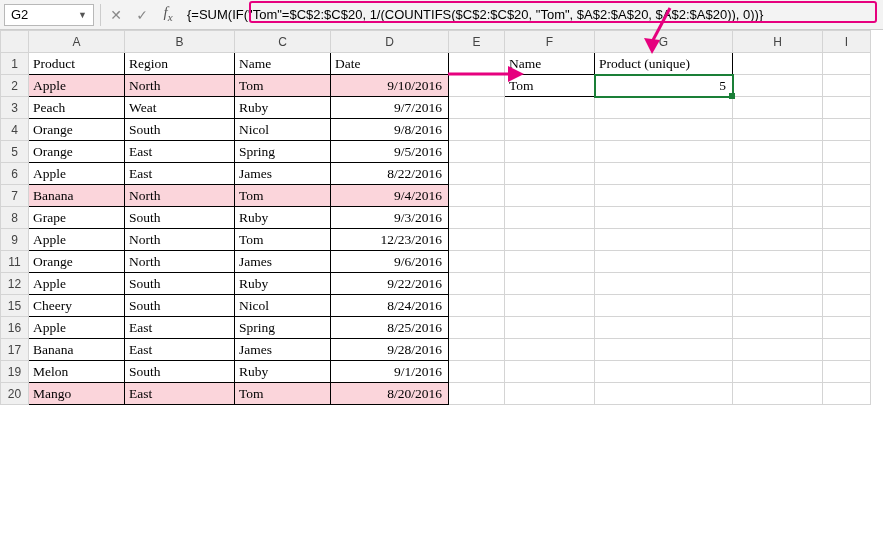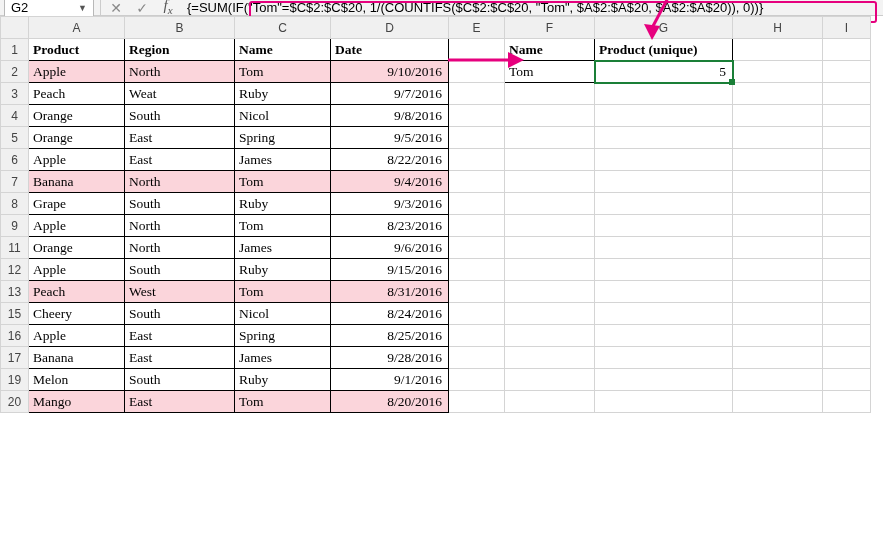--- a/index.html
+++ b/index.html
@@ -1,21 +1,21 @@
 <!DOCTYPE html>
 <html><head>
   <meta charset="utf-8">
   <style>
     * { box-sizing: border-box; margin: 0; padding: 0; }
     body { font-family: "Segoe UI", Arial, sans-serif; font-size: 14px; background: #fff; user-select: none; }
     
     .formula-bar {
       display: flex;
       align-items: center;
-      height: 16px;
+      height: 30px;
       border-bottom: 1px solid #ccc;
       background: #f3f3f3;
       position: relative;
     }
     .name-box {
       width: 90px;
       height: 22px;
       margin: 2px 4px;
       background: #fff;
       border: 1px solid #b8b8b8;
@@ -101,21 +101,21 @@
       background: #f0f0f0;
     }
     .grid th.rh {
       width: 28px;
       text-align: center;
     }
     .grid td.data {
       border: 1px solid #000;
     }
     .grid td.data.header {
-      font-weight: bold;
+      font-weight: normal;
     }
     .grid td.date {
       text-align: right;
       padding-right: 6px;
     }
     .grid td.num {
       text-align: right;
       padding-right: 6px;
     }
     .hl { background: #fbd5db !important; }
@@ -292,21 +292,21 @@
           <td></td>
           <td></td>
           <td></td>
           <td></td>
         </tr>
         <tr>
           <th class="rh">9</th>
           <td class="data">Apple</td>
           <td class="data">North</td>
           <td class="data">Tom</td>
-          <td class="data date">8/23/2016</td>
+          <td class="data date">12/23/2016</td>
           <td></td>
           <td></td>
           <td></td>
           <td></td>
           <td></td>
         </tr>
         <tr>
           <th class="rh">11</th>
           <td class="data">Orange</td>
           <td class="data">North</td>
@@ -316,33 +316,21 @@
           <td></td>
           <td></td>
           <td></td>
           <td></td>
         </tr>
         <tr>
           <th class="rh">12</th>
           <td class="data">Apple</td>
           <td class="data">South</td>
           <td class="data">Ruby</td>
-          <td class="data date">9/15/2016</td>
-          <td></td>
-          <td></td>
-          <td></td>
-          <td></td>
-          <td></td>
-        </tr>
-        <tr>
-          <th class="rh">13</th>
-          <td class="data hl">Peach</td>
-          <td class="data hl">West</td>
-          <td class="data hl">Tom</td>
-          <td class="data date hl">8/31/2016</td>
+          <td class="data date">9/22/2016</td>
           <td></td>
           <td></td>
           <td></td>
           <td></td>
           <td></td>
         </tr>
         <tr>
           <th class="rh">15</th>
           <td class="data">Cheery</td>
           <td class="data">South</td>

